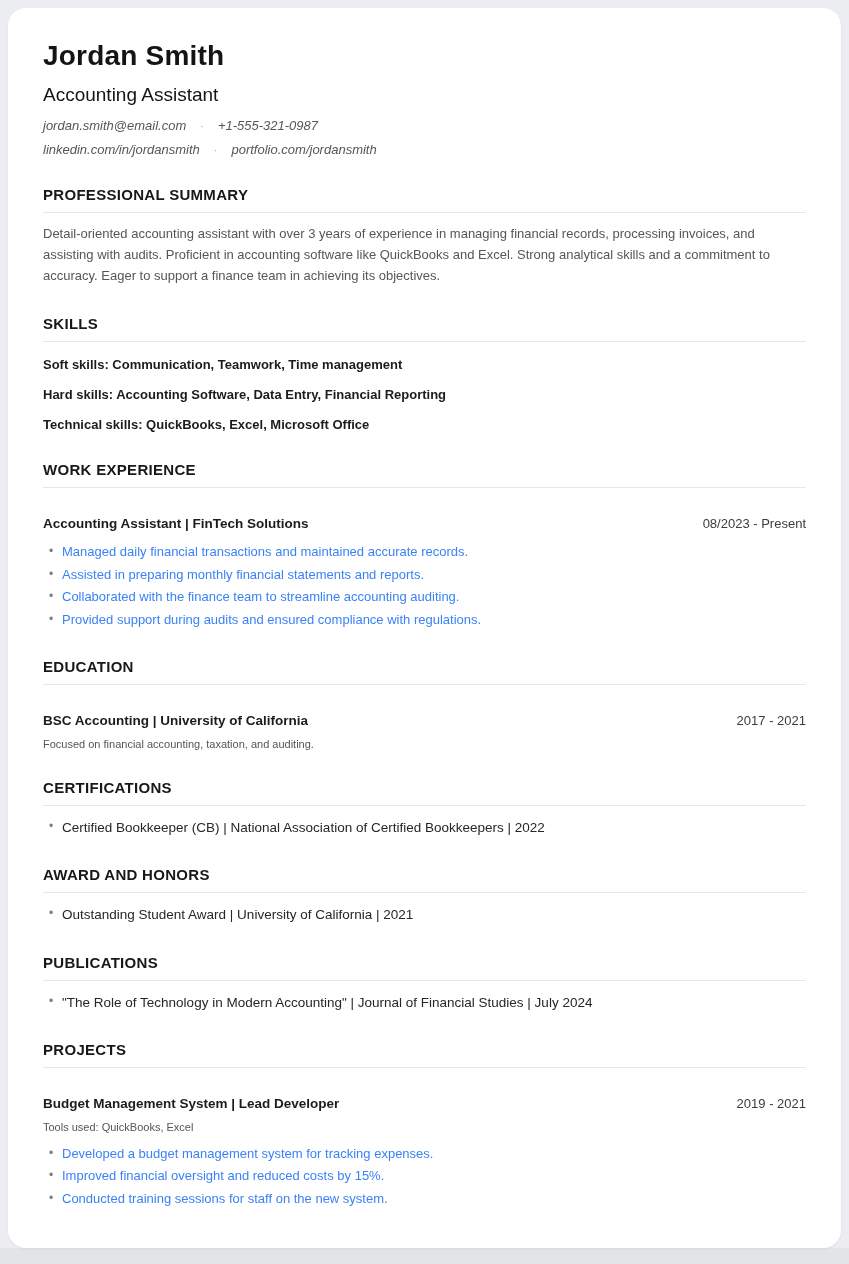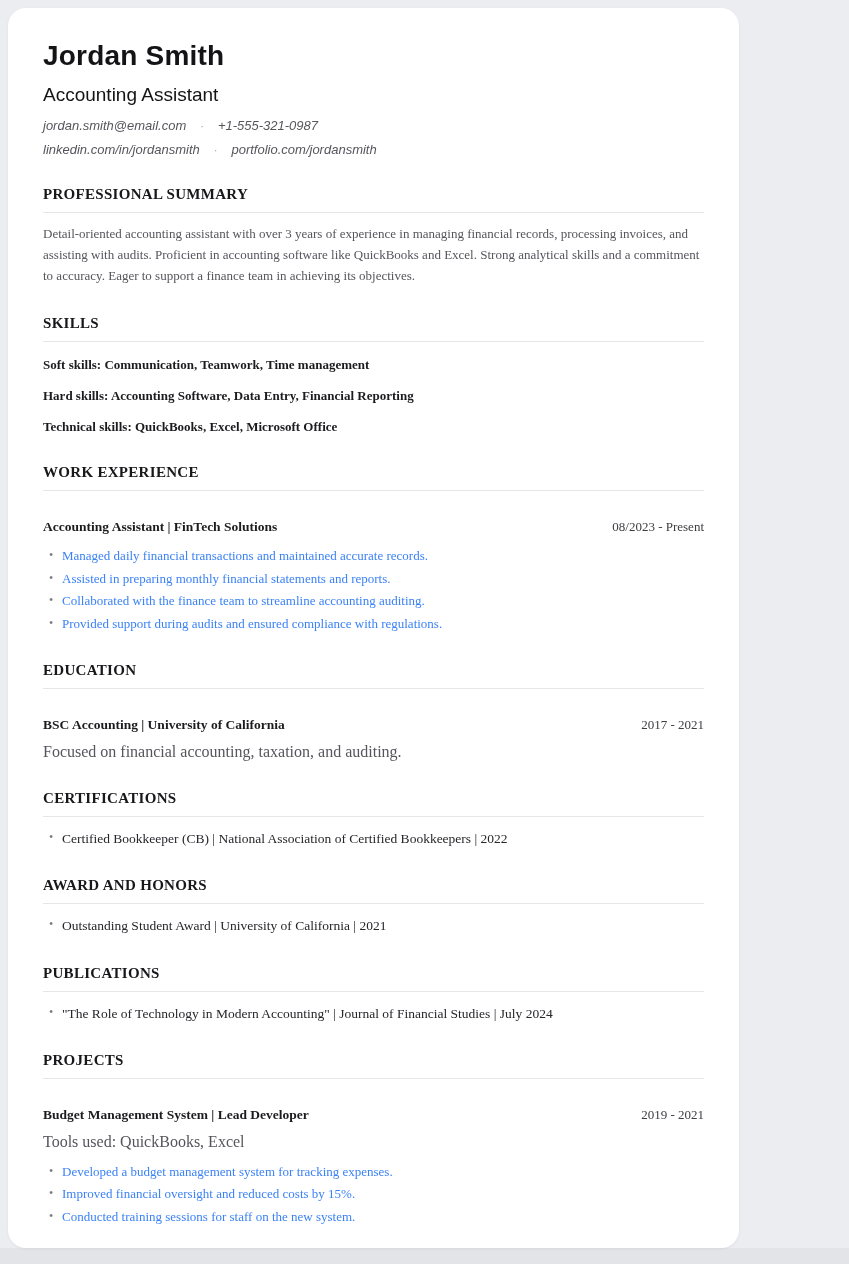--- a/index.html
+++ b/index.html
@@ -11,21 +11,21 @@
     -webkit-font-smoothing: antialiased;
   }
   .viewport {
     width: 849px;
     height: 1264px;
     margin: 0 auto;
     background: linear-gradient(#ecedf0 0 1248px, #e3e4e8 1248px 100%);
     overflow: hidden;
   }
   .card {
-    width: 731px;
+    width: 833px;
     height: 1240px;
     margin: 8px;
     background: #ffffff;
     border-radius: 18px;
     box-shadow: 0 1px 3px rgba(0,0,0,0.06);
     padding: 32px 35px 20px 35px;
     overflow: hidden;
   }
   
   .name {
@@ -48,21 +48,21 @@
     color: #55555c;
     margin-bottom: 9px;
     font-style: italic;
   }
   .contact-sep {
     color: #a6a6ad;
     font-size: 11px;
     margin: 0 14px;
   }
   
-  .section { margin-top: 29px; font-family: Liberation Serif, serif; }
+  .section { margin-top: 29px; }
   .section-heading {
     font-size: 15px;
     font-weight: bold;
     color: #18181b;
     letter-spacing: 0.3px;
     margin: 0;
     padding-bottom: 9px;
     border-bottom: 1px solid #e6e6e9;
   }
   .summary-text {
@@ -87,21 +87,21 @@
     font-size: 13.5px;
     font-weight: bold;
     color: #1c1c1f;
   }
   .entry-dates {
     font-size: 13px;
     color: #3c3c41;
     white-space: nowrap;
   }
   .entry-sub {
-    font-size: 16px;
+    font-size: 11px;
     color: #55555c;
     margin: 10px 0 0 0;
   }
   ul.bullets {
     list-style: none;
     margin: 12px 0 0 0;
     padding: 0;
   }
   ul.bullets li {
     position: relative;

